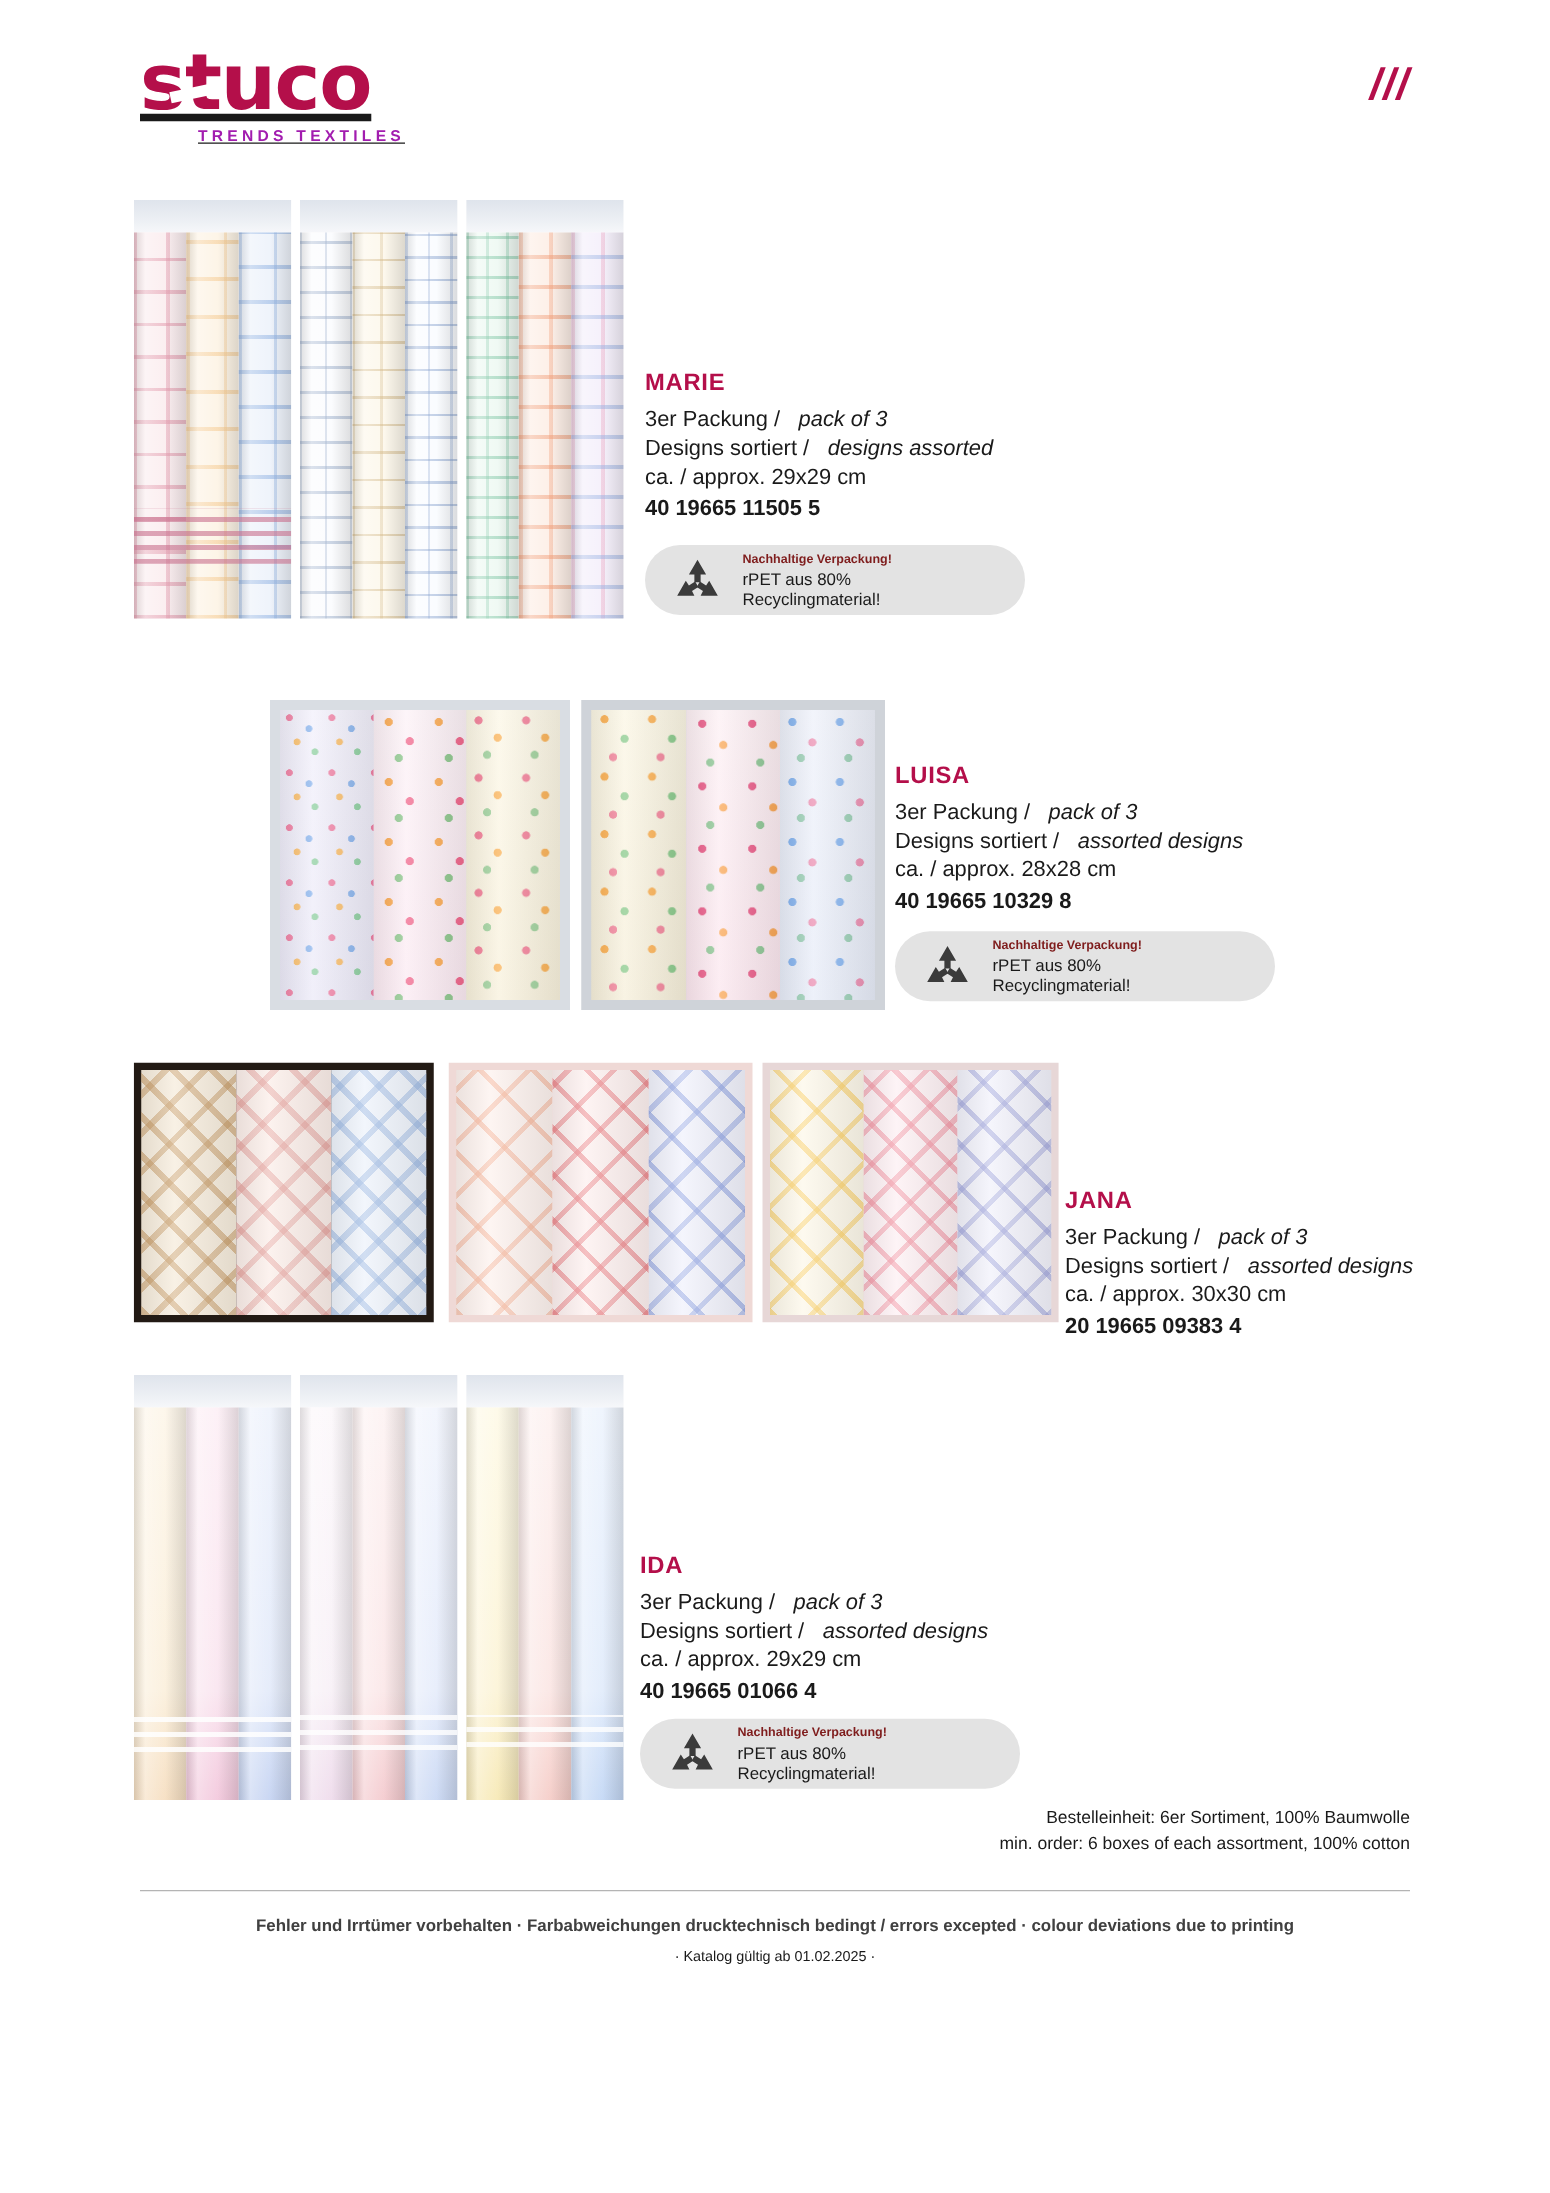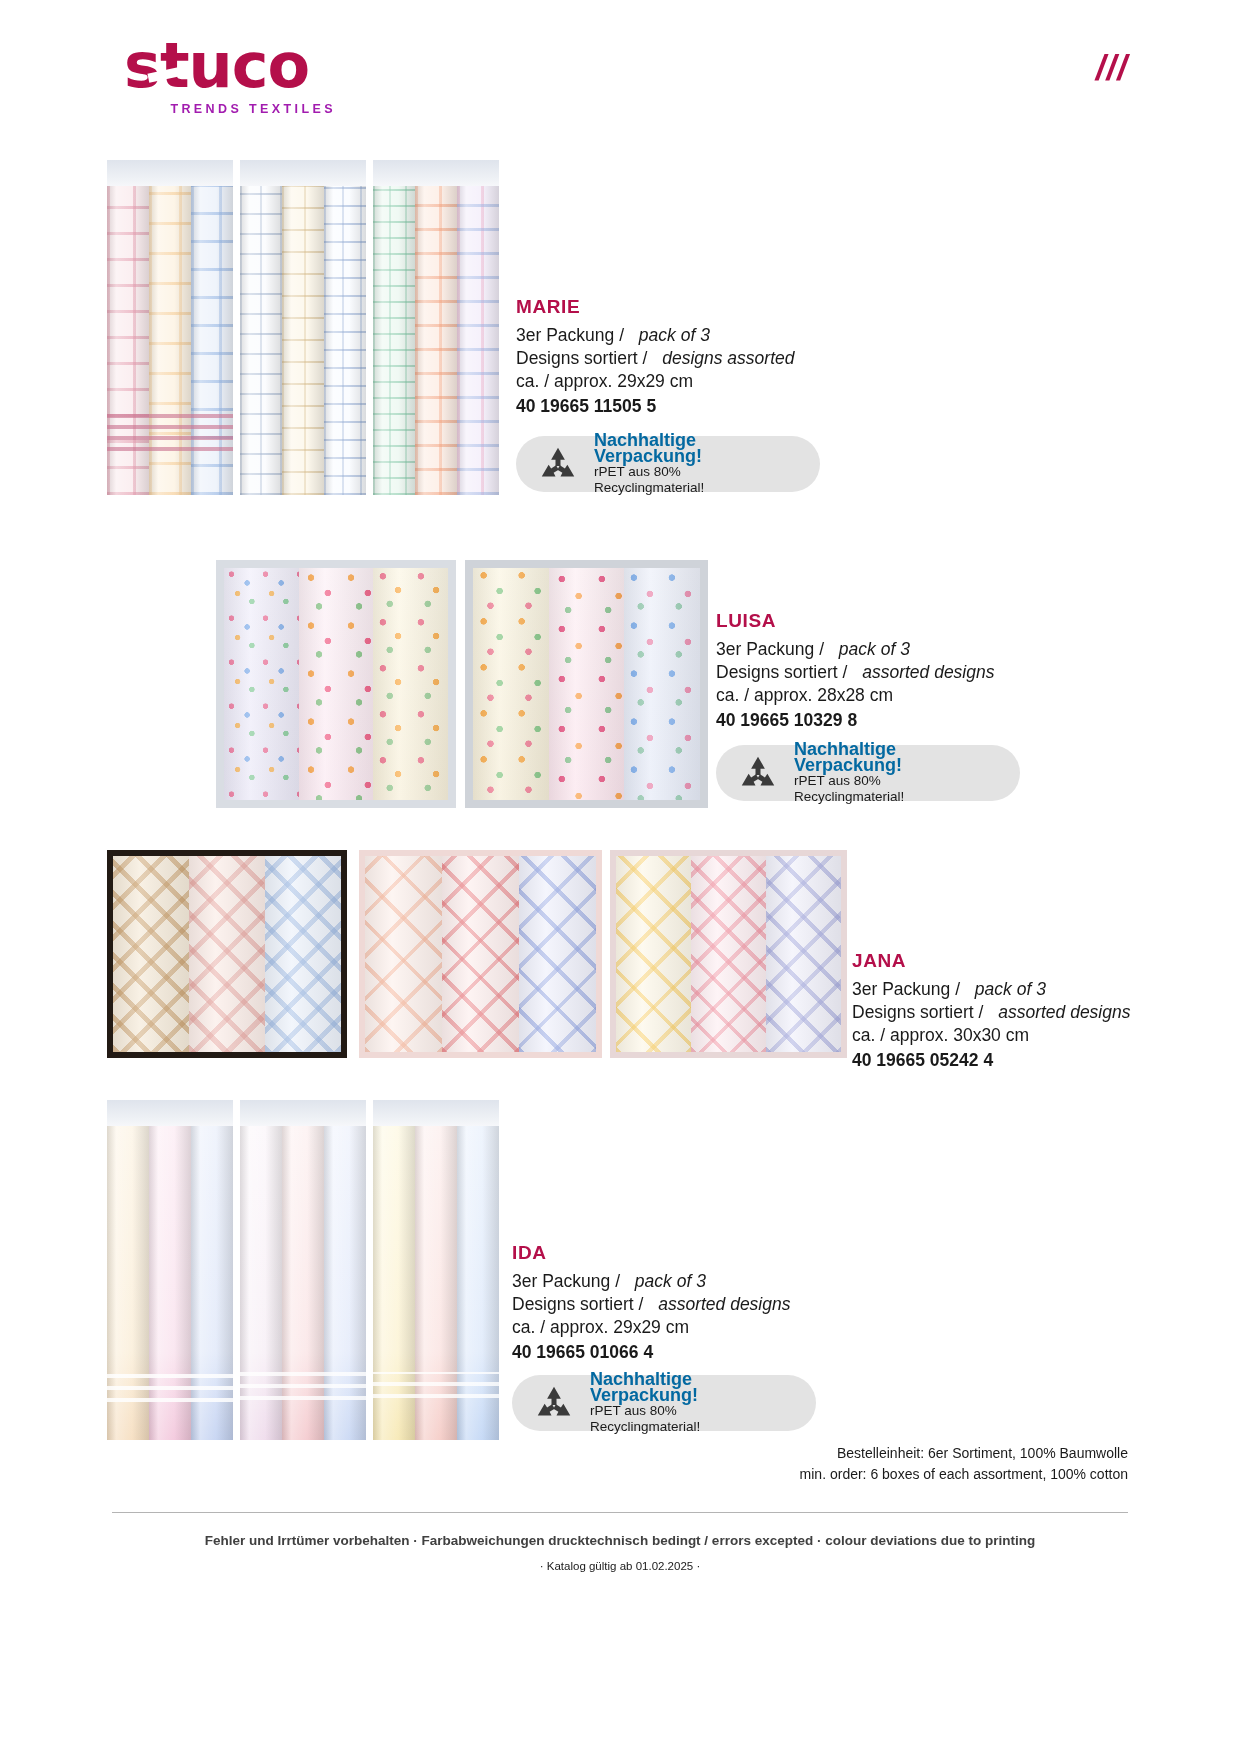--- a/index.html
+++ b/index.html
@@ -12,22 +12,22 @@
   }
   .page {
     position: relative;
     width: 1240px; height: 1754px;
     overflow: hidden;
   }
 
   
   .logo {
     position: absolute;
-    left: 124px; top: 32px;
-    width: 230px; height: 90px;
+    left: 112px; top: 32px;
+    width: 230px; height: 90px; text-decoration: underline;
   }
   .logo-word {
     font-family: "DejaVu Sans", sans-serif;
     font-weight: bold;
     font-size: 62px;
     letter-spacing: -1px;
     color: #b40f4a;
     line-height: 68px;
   }
   .logo-sub {
@@ -106,21 +106,21 @@
     align-items: center;
     padding: 0 30px 0 22px;
     gap: 16px;
   }
   .eco .recycle {
     width: 40px; height: 38px;
     flex: 0 0 auto;
   }
   .eco-text { line-height: 16px; }
   .eco-text .t1 {
-    font-size: 18px; font-weight: bold; color: #0369a1;
+    font-size: 10px; font-weight: bold; color: #7f1d1d;
   }
   .eco-text .t2 {
     font-size: 13.5px; color: #1a1a1a;
   }
 
   
   .order-note {
     position: absolute;
     right: 112px;
     text-align: right;
@@ -420,21 +420,21 @@
       <div class="name">JANA</div>
       <div class="line">
         <span>3er Packung</span> / <span class="it">pack of 3</span>
       </div>
       <div class="line">
         <span>Designs sortiert</span> / <span class="it">assorted designs</span>
       </div>
       <div class="line it">
         <span>ca. / approx. 30x30 cm</span>
       </div>
-      <div class="code">40 19665 05242 4</div>
+      <div class="code">20 19665 09383 4</div>
     </div>
   </div>
 
   <div class="block">
 
     <div class="photo" style="left:107px; top:1100px; width:392px; height:340px;">
 
       <div class="sleeve" style="left:0; width:126px;">
         <div class="cap"></div>
         <div class="rolls">

